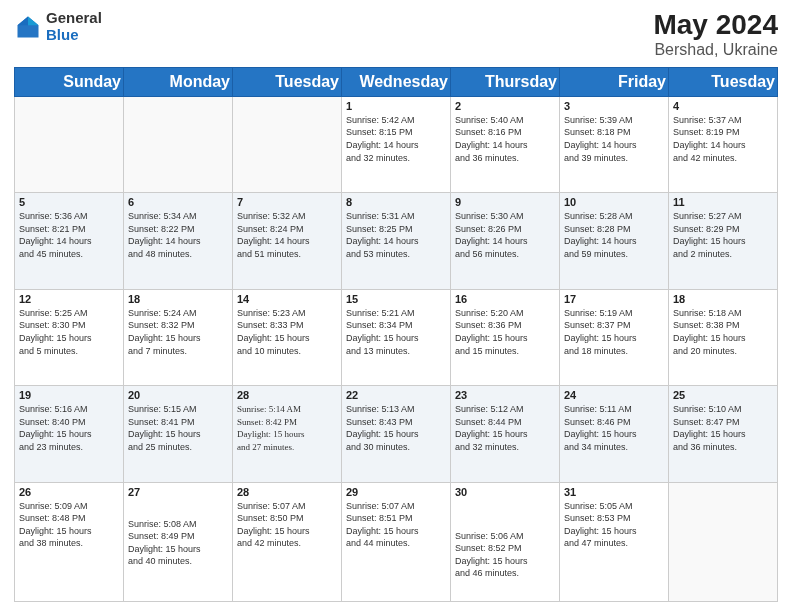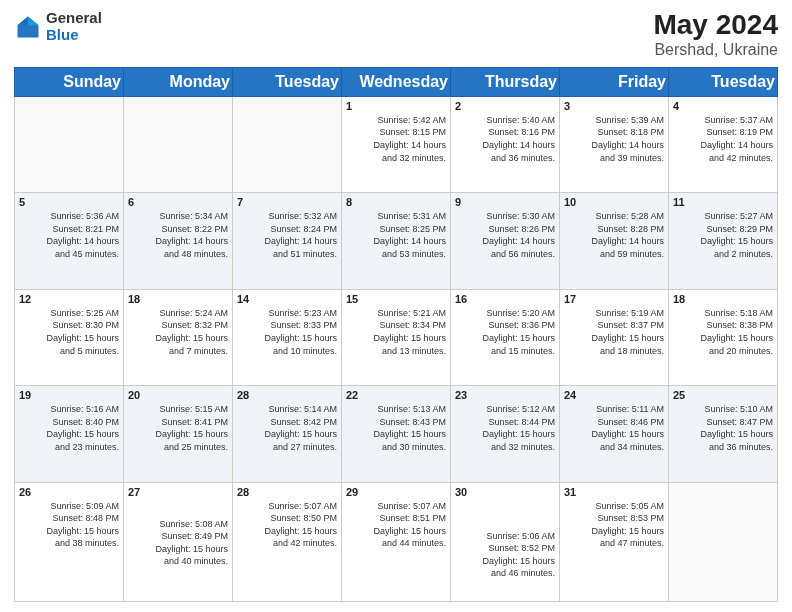--- a/index.html
+++ b/index.html
@@ -92,21 +92,20 @@
       font-size: 11px;
       font-weight: bold;
       color: #222;
       display: block;
       margin-bottom: 2px;
     }
     .day-info {
       font-size: 9px;
       color: #333;
       line-height: 1.4;
-      text-align: right;
     }
     .alt-row td {
       background: #f0f4f8;
     }
   </style>
 </head>
 <body>
 
 <div class="page">
   <div class="header">
@@ -285,21 +284,21 @@
           </td>
           <td>
             <span class="day-num">20</span>
             <div class="day-info" style="white-space: pre-line;">Sunrise: 5:15 AM
 Sunset: 8:41 PM
 Daylight: 15 hours
 and 25 minutes.</div>
           </td>
           <td>
             <span class="day-num">28</span>
-            <div class="day-info" style="white-space: pre-line;">Sunrise: 5:14 AM
+            <div class="day-info" style="white-space: pre-line; font-family: Liberation Serif, serif;">Sunrise: 5:14 AM
 Sunset: 8:42 PM
 Daylight: 15 hours
 and 27 minutes.</div>
           </td>
           <td>
             <span class="day-num">22</span>
             <div class="day-info" style="white-space: pre-line;">Sunrise: 5:13 AM
 Sunset: 8:43 PM
 Daylight: 15 hours
 and 30 minutes.</div>

